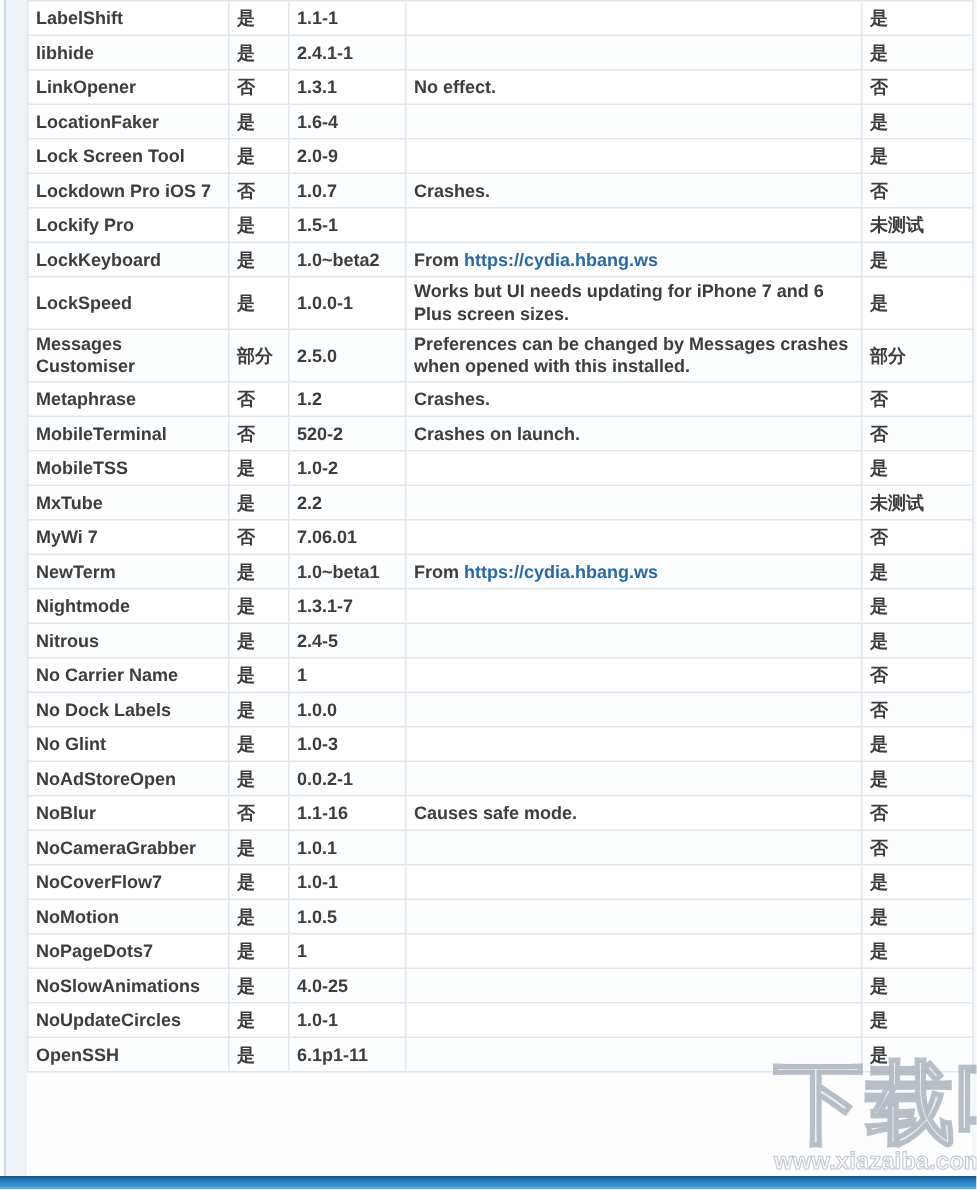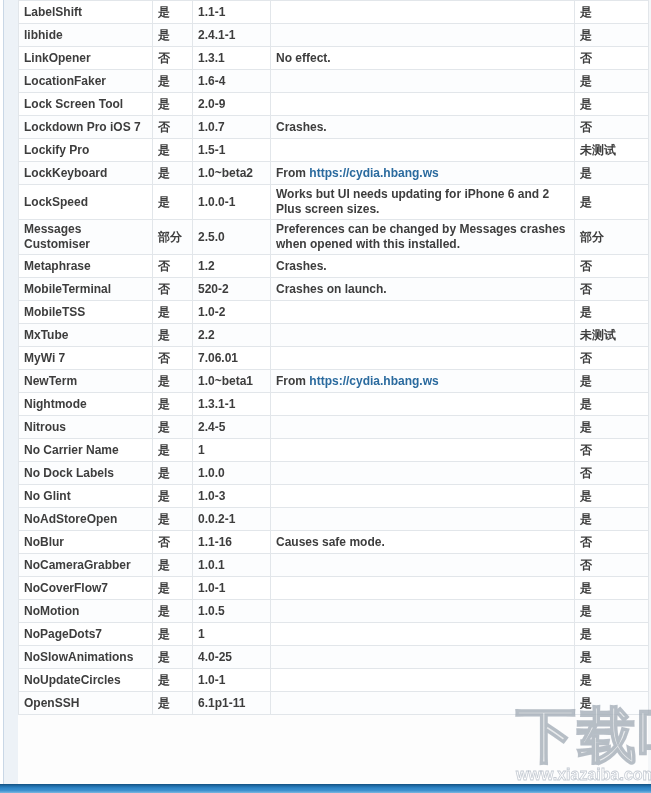--- a/index.html
+++ b/index.html
@@ -150,21 +150,21 @@
     <td class="c-status">是</td>
     <td class="c-ver">1.0~beta2</td>
     <td class="c-notes"><span>From </span><a href="#" style="color: rgb(42, 106, 158);">https://cydia.hbang.ws</a></td>
     <td class="c-res">是</td>
   </tr>
 
   <tr>
     <td class="c-name">LockSpeed</td>
     <td class="c-status">是</td>
     <td class="c-ver">1.0.0-1</td>
-    <td class="c-notes"><span>Works but UI needs updating for iPhone 6 and 2 Plus screen sizes.</span></td>
+    <td class="c-notes"><span>Works but UI needs updating for iPhone 7 and 6 Plus screen sizes.</span></td>
     <td class="c-res">是</td>
   </tr>
 
   <tr>
     <td class="c-name">Messages Customiser</td>
     <td class="c-status">部分</td>
     <td class="c-ver">2.5.0</td>
     <td class="c-notes"><span>Preferences can be changed by Messages crashes when opened with this installed.</span></td>
     <td class="c-res">部分</td>
   </tr>
@@ -213,21 +213,21 @@
     <td class="c-name">NewTerm</td>
     <td class="c-status">是</td>
     <td class="c-ver">1.0~beta1</td>
     <td class="c-notes"><span>From </span><a href="#" style="color: rgb(42, 106, 158);">https://cydia.hbang.ws</a></td>
     <td class="c-res">是</td>
   </tr>
 
   <tr>
     <td class="c-name">Nightmode</td>
     <td class="c-status">是</td>
-    <td class="c-ver">1.3.1-1</td>
+    <td class="c-ver">1.3.1-7</td>
     <td class="c-notes"><span></span></td>
     <td class="c-res">是</td>
   </tr>
 
   <tr>
     <td class="c-name">Nitrous</td>
     <td class="c-status">是</td>
     <td class="c-ver">2.4-5</td>
     <td class="c-notes"><span></span></td>
     <td class="c-res">是</td>

